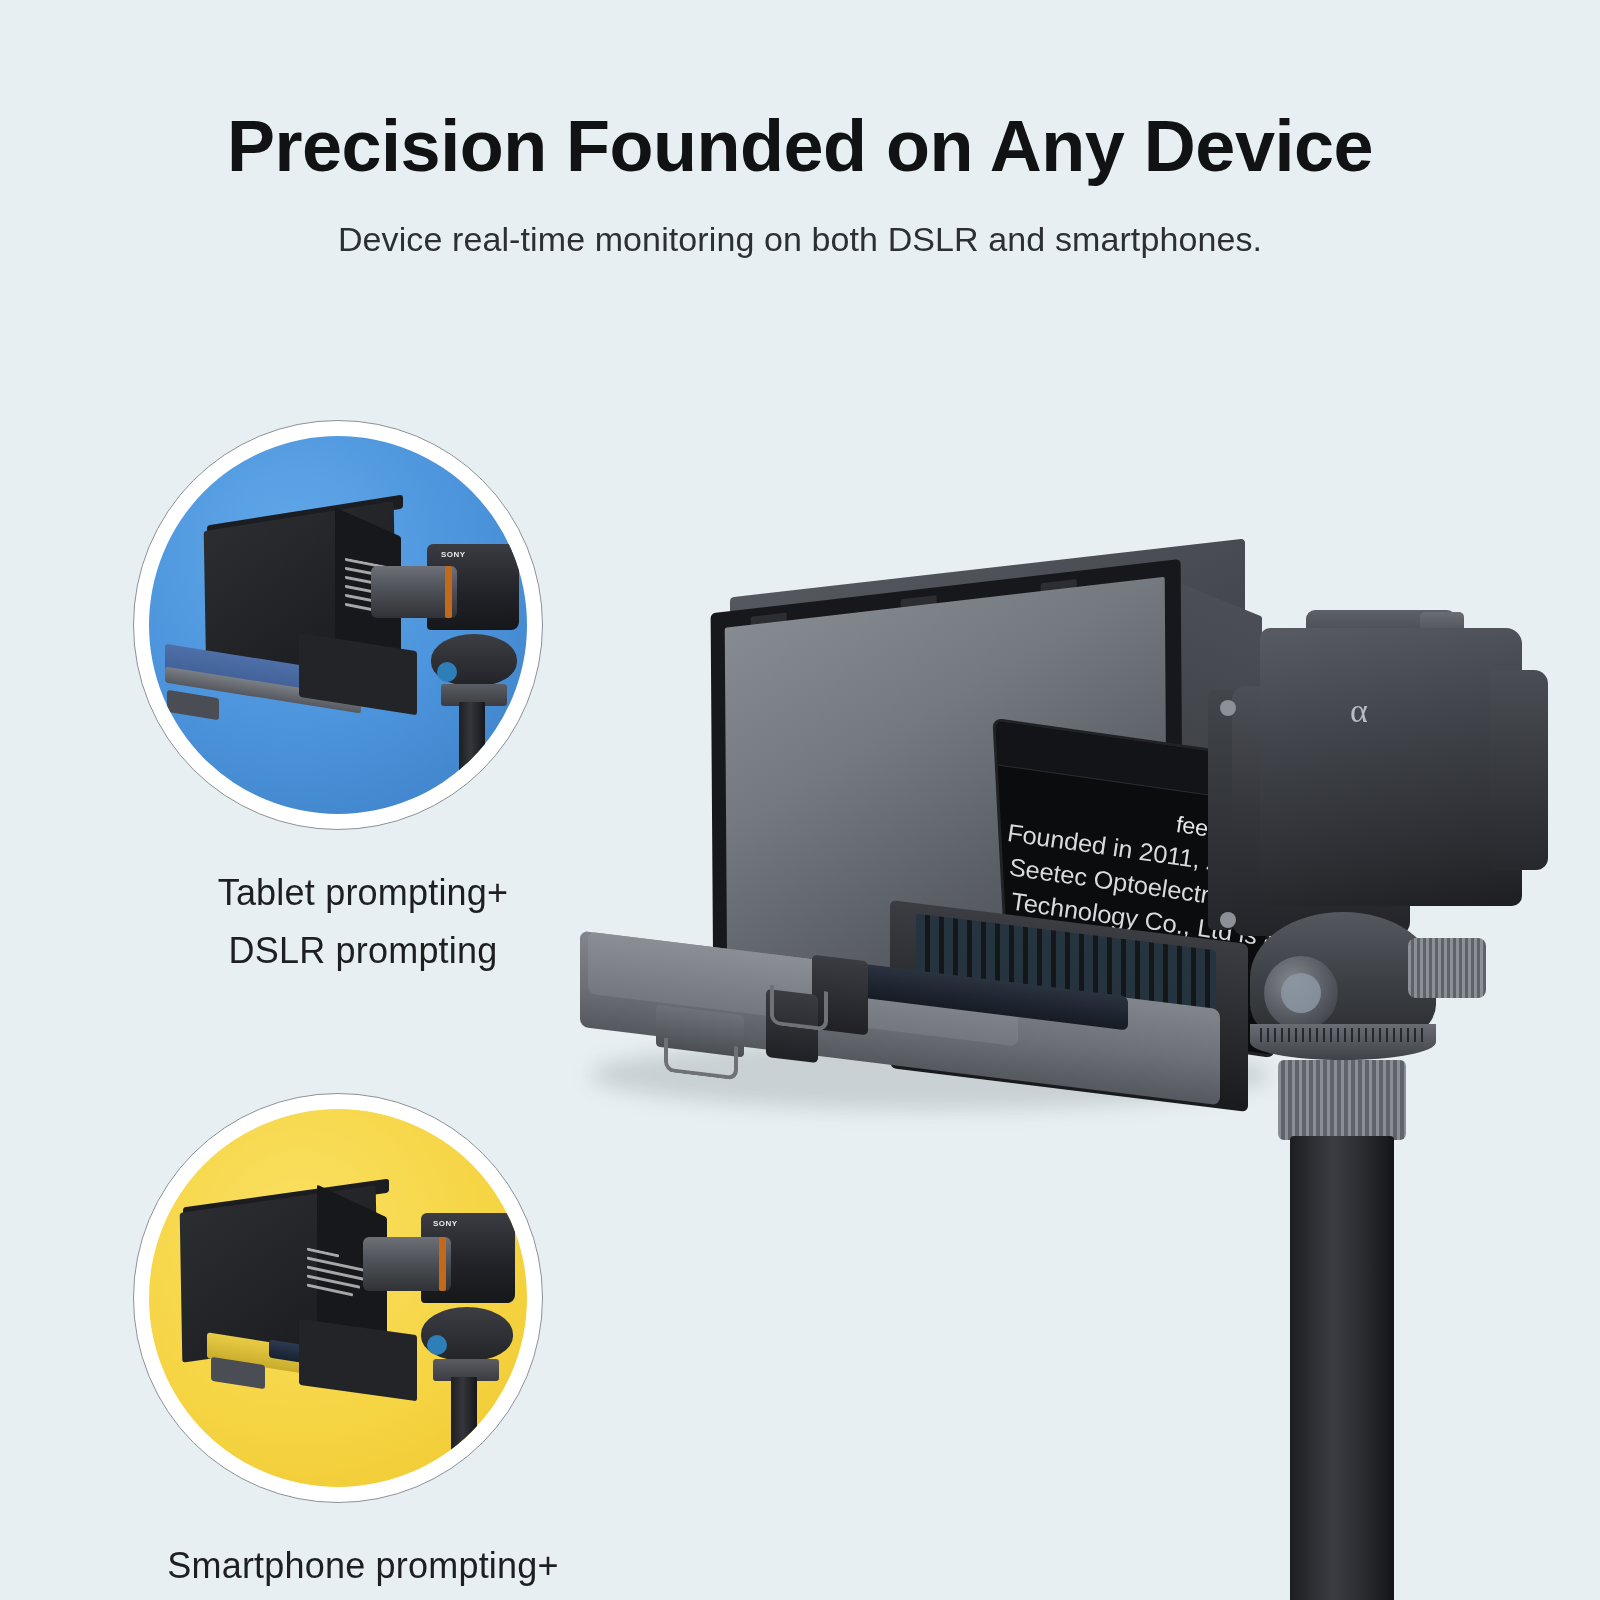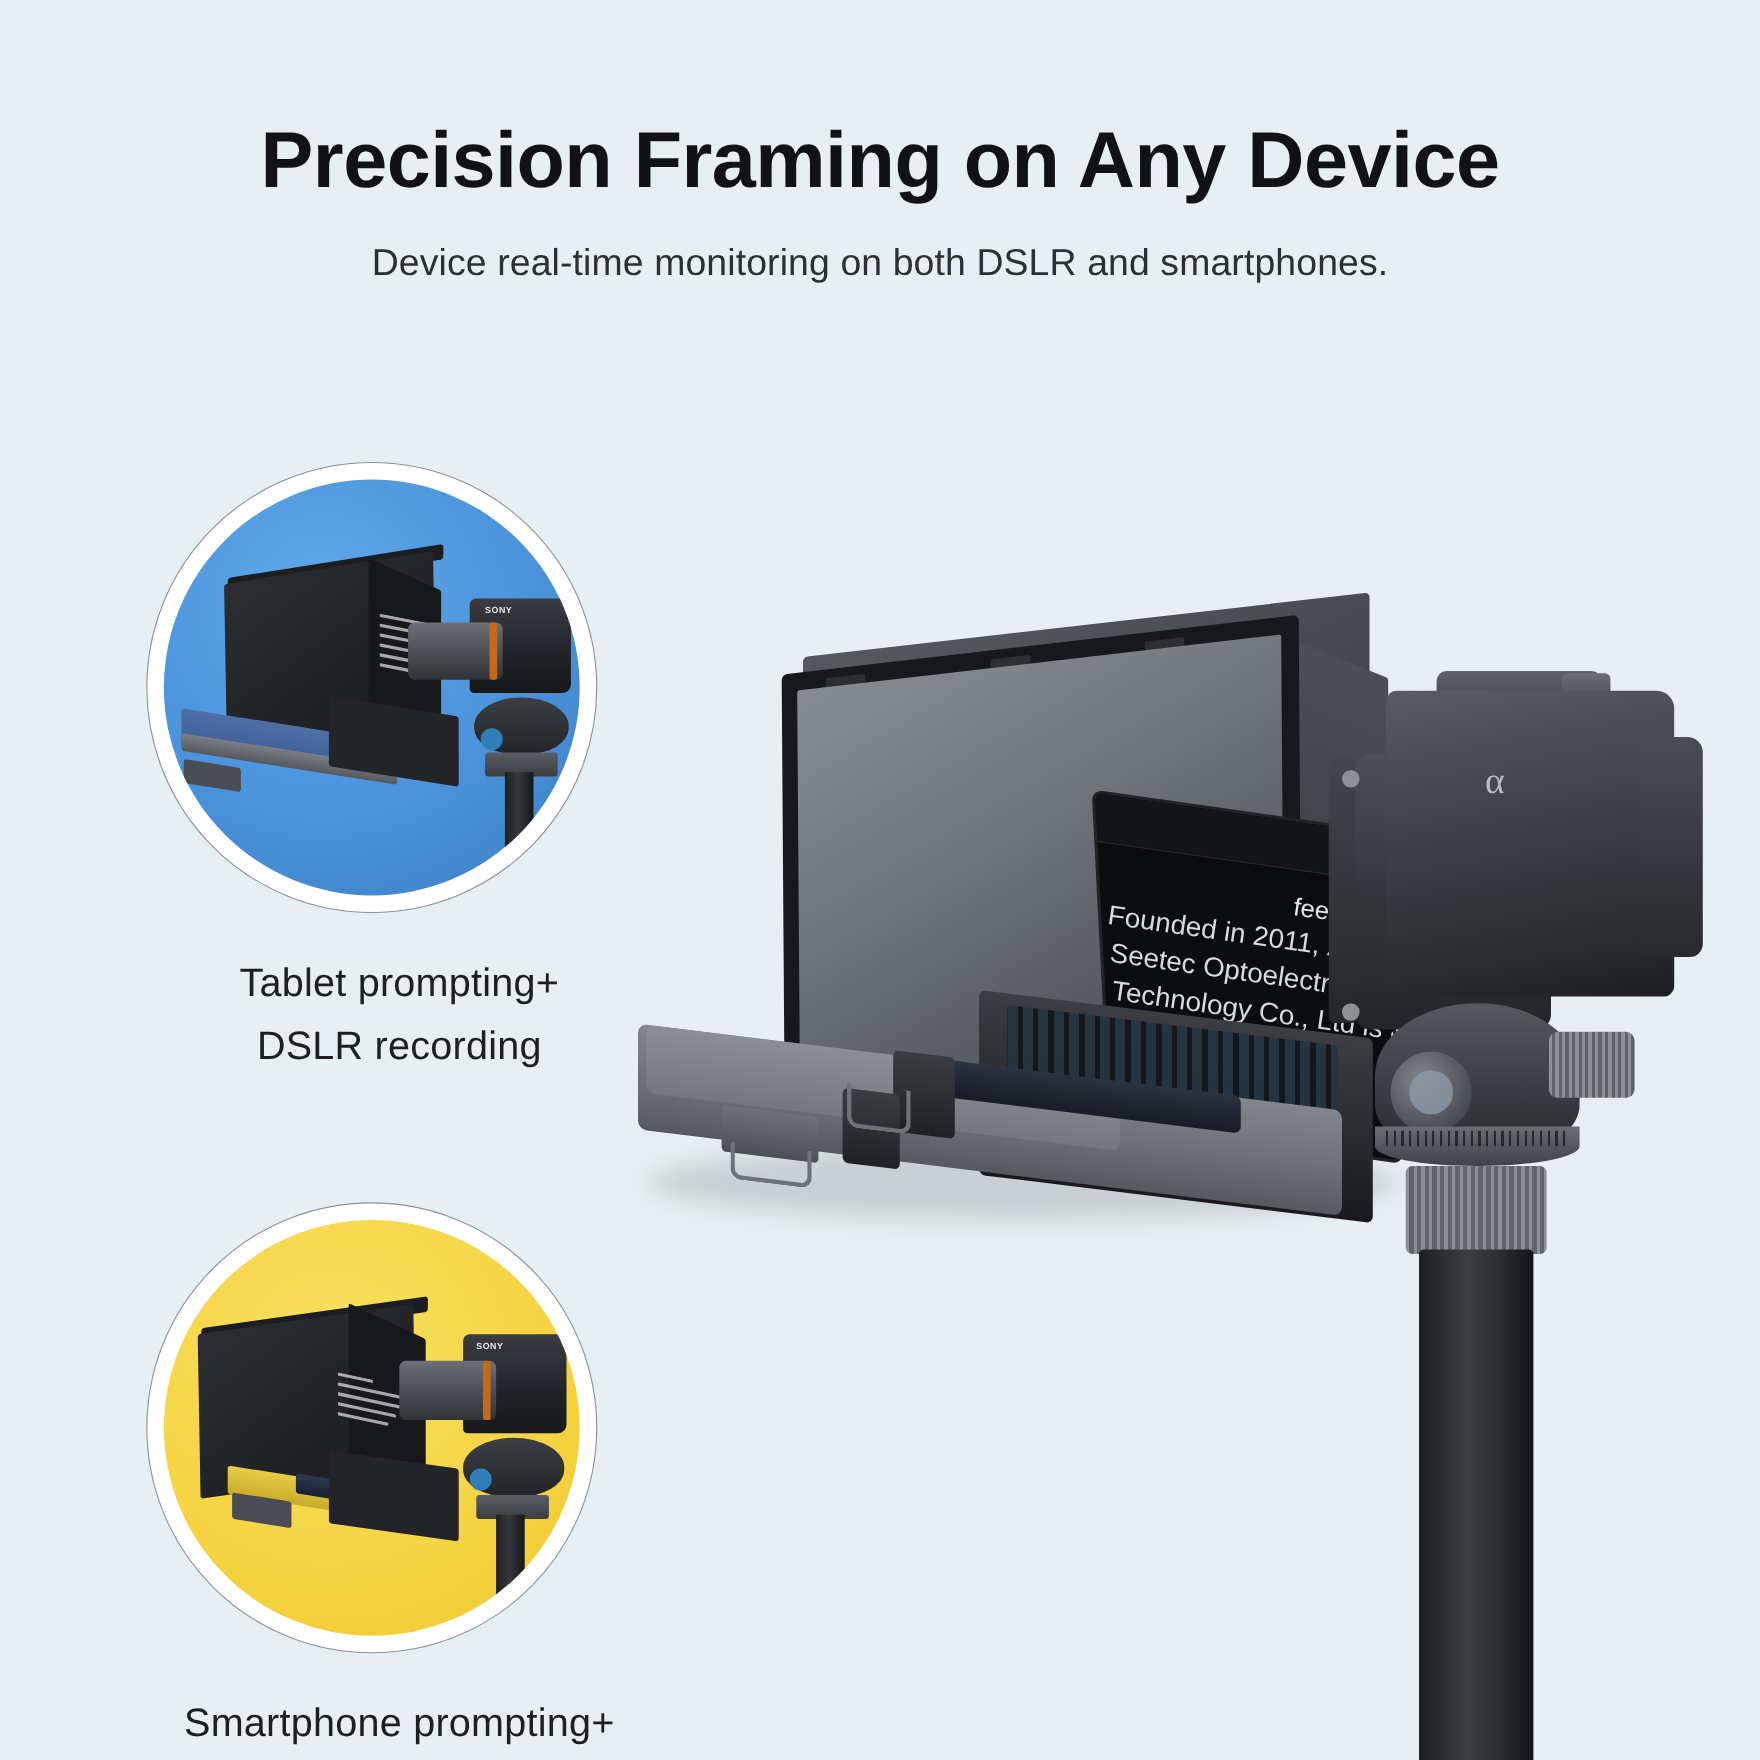--- a/index.html
+++ b/index.html
@@ -478,21 +478,21 @@
     position: absolute;
     border-radius: 50%;
     filter: blur(10px);
     background: rgba(60,70,80,0.18);
   }
 </style>
 </head>
 <body>
 
 <div class="header">
-  <h1 class="headline">Precision Framing on Any Device</h1>
+  <h1 class="headline">Precision Founded on Any Device</h1>
   <div class="sub-wrap">
     <div class="subline">Device real-time monitoring on both DSLR and smartphones.</div>
   </div>
 </div>
 
 <div class="left-col">
 
   <div class="circle-block first">
     <div class="circle-outer">
       <div class="circle-photo blue">
@@ -524,21 +524,21 @@
 
           <div class="ball" style="left:282px; top:198px; width:86px; height:52px;"></div>
           <div class="knob" style="left:288px; top:226px; width:20px; height:20px;"></div>
           <div class="collar" style="left:292px; top:248px; width:66px; height:22px;"></div>
           <div class="column" style="left:310px; top:266px; width:26px; height:112px;"></div>
         </div>
       </div>
     </div>
     <div class="caption">
       <span class="ln">Tablet prompting+</span>
-      <span class="ln">DSLR recording</span>
+      <span class="ln">DSLR prompting</span>
     </div>
   </div>
 
   <div class="circle-block second">
     <div class="circle-outer">
       <div class="circle-photo yellow">
         <div class="rig">
           <div class="hood-top" style="left:34px; top:84px; width:206px; height:14px; transform:skewY(-8deg); border-radius:3px;"></div>
           <div class="glass" style="left:32px; top:90px; width:196px; height:150px; transform:skewY(-7deg) rotate(-1deg); border-radius:3px;"></div>
           <div class="hood-side" style="left:168px; top:92px; width:70px; height:150px; transform:skewY(25deg); border-radius:2px;"></div>

